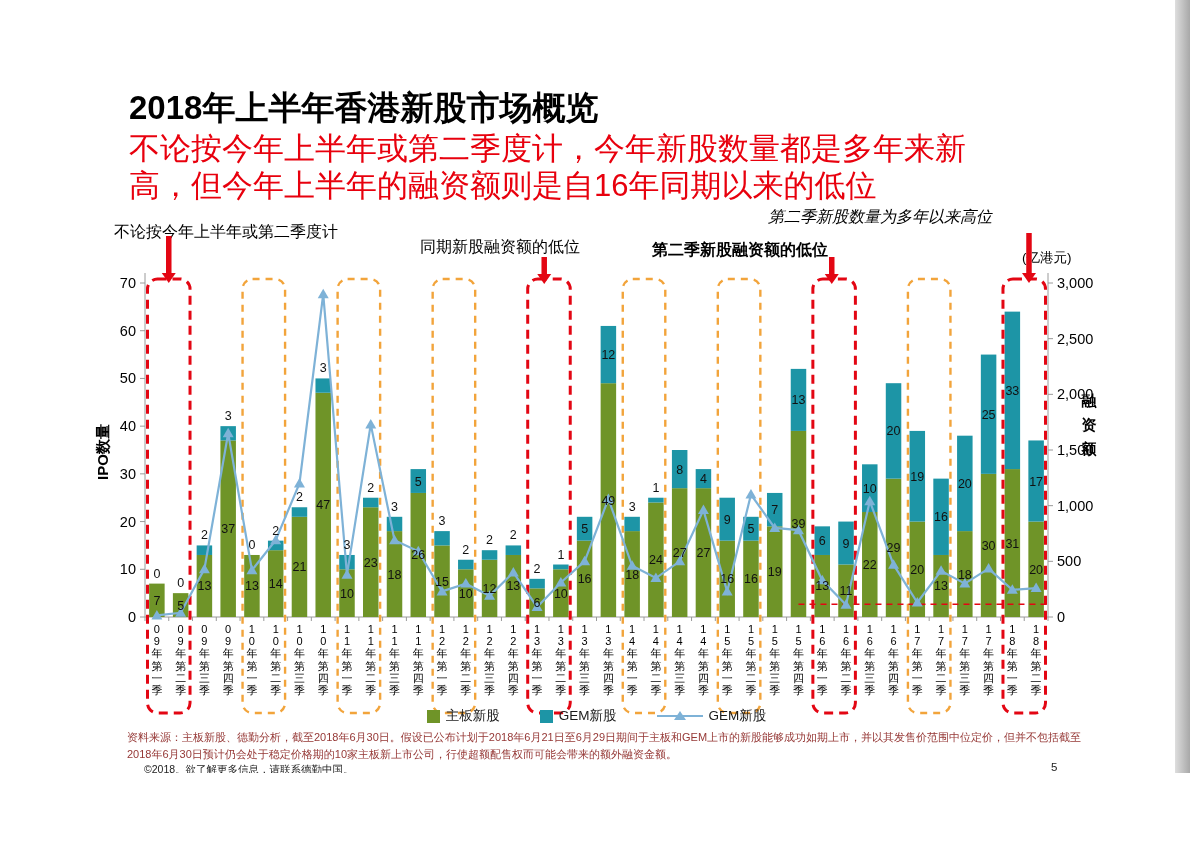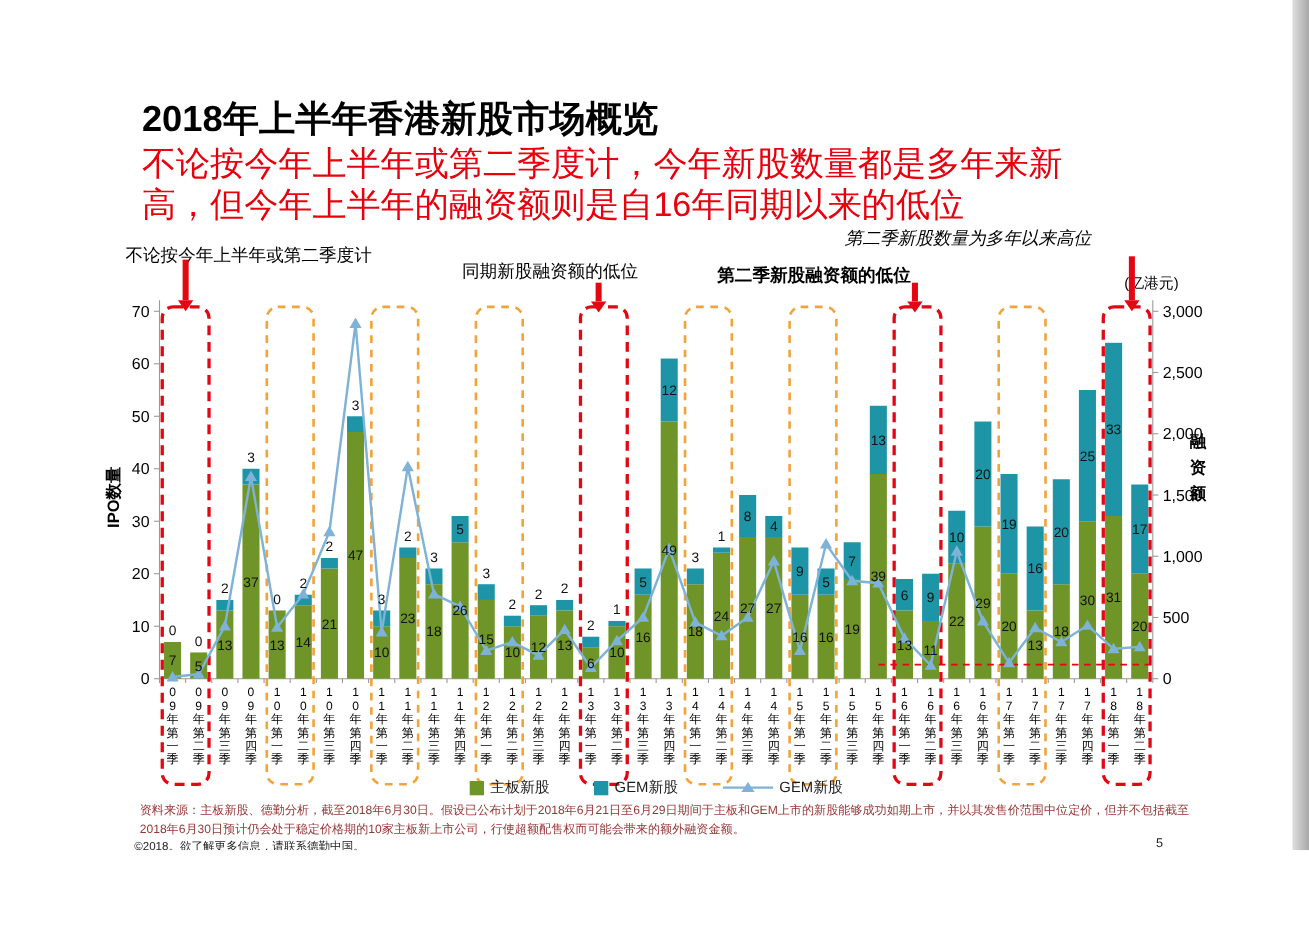--- a/index.html
+++ b/index.html
@@ -13,21 +13,21 @@
   #ann-mid{left:420px;top:237px;}
   #ann-midright{left:652px;top:240px;font-weight:bold;}
   #ann-topright{left:768px;top:207px;font-style:italic;}
   #unit-label{position:absolute;left:1022px;top:249px;font-size:13.5px;color:#000;}
   #chart-svg{position:absolute;left:0;top:0;}
   .legend{position:absolute;left:145px;top:707px;width:903px;display:flex;justify-content:center;
           gap:40px;align-items:flex-start;font-size:13.5px;color:#1a1a1a;}
   .legend .li{display:flex;align-items:center;gap:6px;}
   .legend .sw{display:inline-block;width:13px;height:13px;}
   .source{position:absolute;left:127px;top:729px;width:958px;font-size:11px;line-height:1.5;color:#953735;}
-  .copyright{position:absolute;left:122px;top:763px;font-size:10.5px;color:#222;}
+  .copyright{position:absolute;left:144px;top:763px;font-size:10.5px;color:#222;}
   .pagenum{position:absolute;left:1051px;top:761px;font-size:11.5px;color:#222;}
   .edge{position:absolute;right:0;top:0;width:15px;height:841px;
         background:linear-gradient(90deg,#dedede,#a8a8a8);}
 </style>
 </head>
 <body>
 
 <div class="page">
 
   <div class="title">2018年上半年香港新股市场概览</div>

